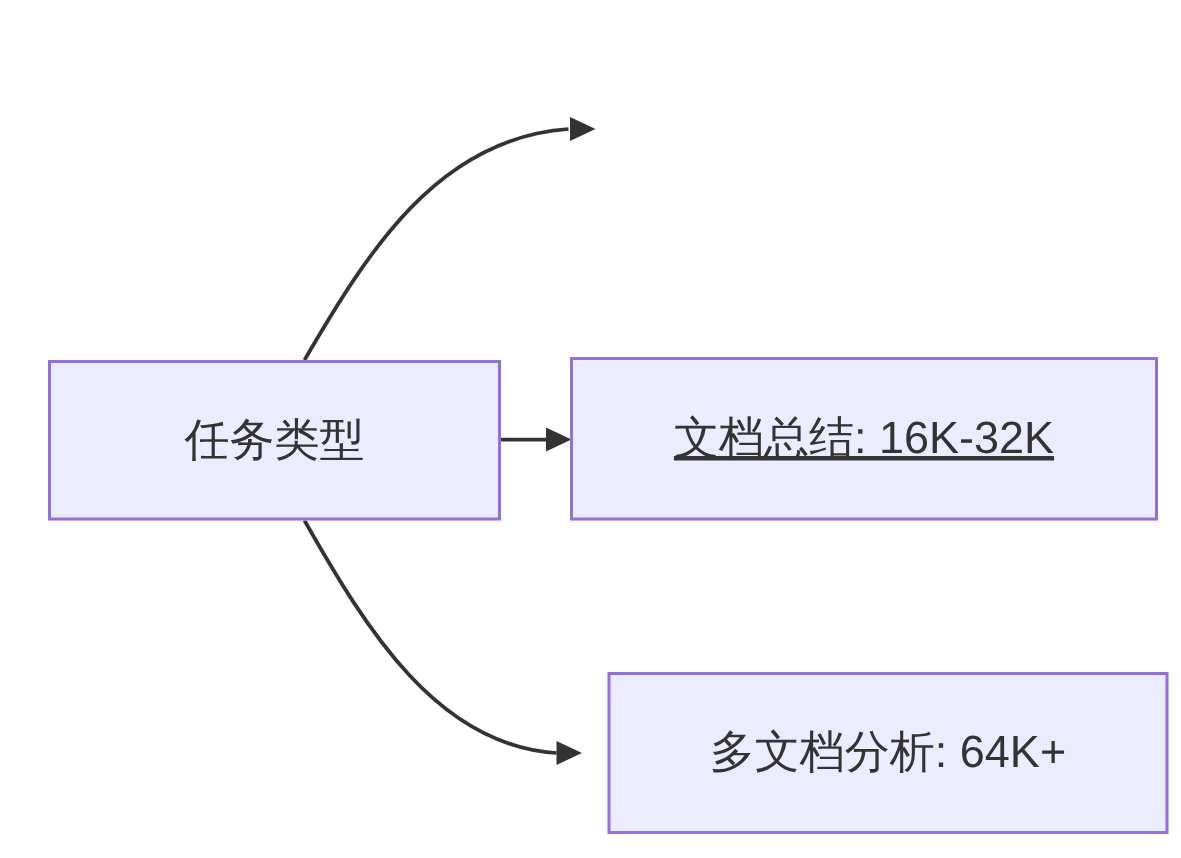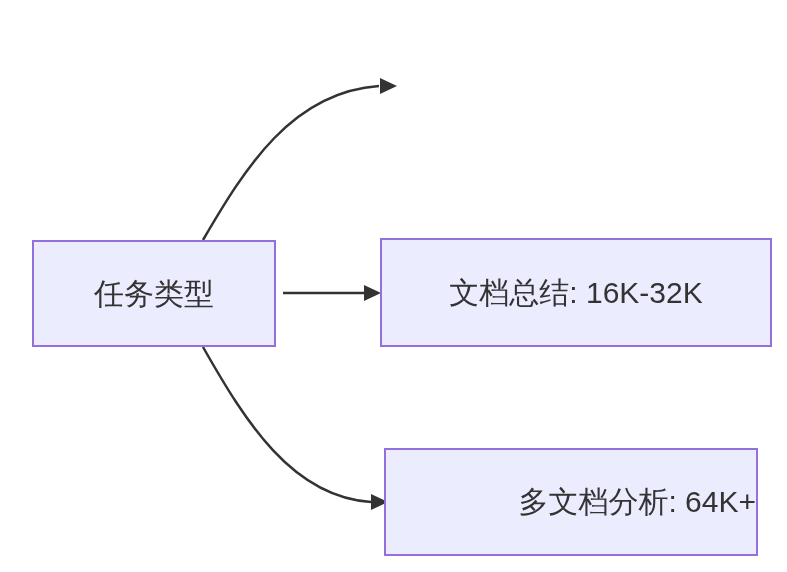--- a/index.html
+++ b/index.html
@@ -31,24 +31,24 @@
     background: var(--node-fill);
     border: 2.5px solid var(--node-border);
     display: flex;
     align-items: center;
     justify-content: center;
     color: var(--text-color);
     font-size: 30px;
     line-height: 1.2;
     white-space: nowrap;
   }
-  .node-source   { left: 32px;  top: 240px; width: 244px; height: 107px; }
+  .node-source   { left: 32px;  top: 240px; width: 302px; height: 107px; }
   .node-target-0 { left: 397px; top: 33px;  width: 356px; height: 105px; }
-  .node-target-1 { left: 380px; top: 238px; width: 392px; height: 109px; }
-  .node-target-2 { left: 384px; top: 448px; width: 374px; height: 108px; justify-content: flex-end; }
+  .node-target-1 { left: 380px; top: 238px; width: 392px; height: 109px; text-decoration: underline; }
+  .node-target-2 { left: 405px; top: 448px; width: 374px; height: 108px; }
 </style>
 </head>
 <body>
 
 <div class="canvas">
 
   <svg class="edges" viewBox="0 0 787 572" xmlns="http://www.w3.org/2000/svg" aria-hidden="true">
 
     <path d="M 203 240 C 245 168, 292 92, 379 86" fill="none" stroke="var(--edge-color)" stroke-width="2.5"></path>
     <polygon points="397,86 380,78 380,94" fill="var(--edge-color)"></polygon>

